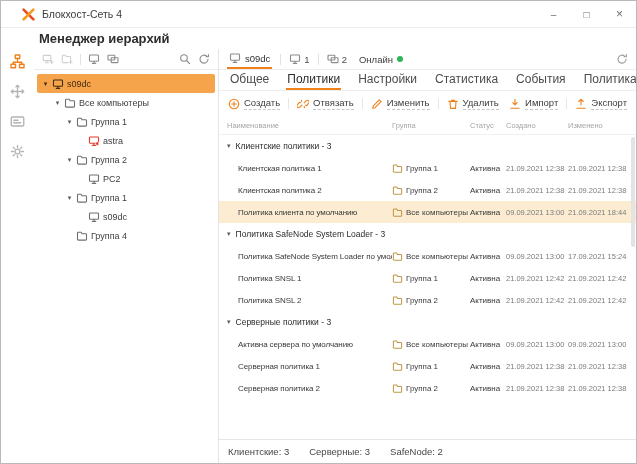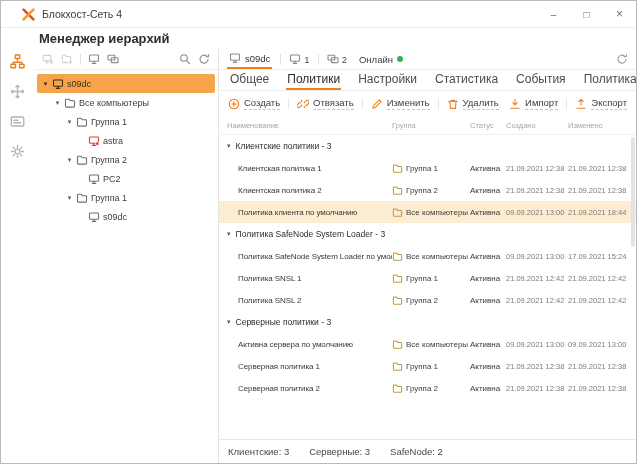--- a/index.html
+++ b/index.html
@@ -237,20 +237,29 @@
               <div class="tree-row" style="padding-left: 40px;">
                 <span class="arrow"></span>
                 <span class="ticon">
                   <svg width="12" height="12" viewBox="0 0 12 12" fill="none" stroke="currentColor" stroke-width="1.1" stroke-linecap="round" stroke-linejoin="round">
                     <rect x="1.5" y="2" width="9" height="6.3" rx="0.8"></rect>
                     <path d="M4.3 10.4h3.4M6 8.3v2.1"></path>
                   </svg>
                 </span>
                 <span class="tlabel">s09dc</span>
               </div>
+              <div class="tree-row" style="padding-left: 28px;">
+                <span class="arrow"></span>
+                <span class="ticon">
+                  <svg width="12" height="12" viewBox="0 0 12 12" fill="none" stroke="currentColor" stroke-width="1.1" stroke-linecap="round" stroke-linejoin="round">
+                    <path d="M1.5 3v6.2a0.9 0.9 0 0 0 0.9 0.9h7.2a0.9 0.9 0 0 0 0.9-0.9V4.6a0.9 0.9 0 0 0-0.9-0.9H6.1L5.1 2.3H2.2A0.8 0.8 0 0 0 1.5 3z"></path>
+                  </svg>
+                </span>
+                <span class="tlabel">Группа 4</span>
+              </div>
             </div>
         </div>
 
         <div class="main-panel">
           <div class="node-bar">
             <div class="node-tab">
               <span class="nbi">
                   <svg width="12" height="12" viewBox="0 0 12 12" fill="none" stroke="currentColor" stroke-width="1.1" stroke-linecap="round" stroke-linejoin="round">
                     <rect x="1.5" y="2" width="9" height="6.3" rx="0.8"></rect>
                     <path d="M4.3 10.4h3.4M6 8.3v2.1"></path>

